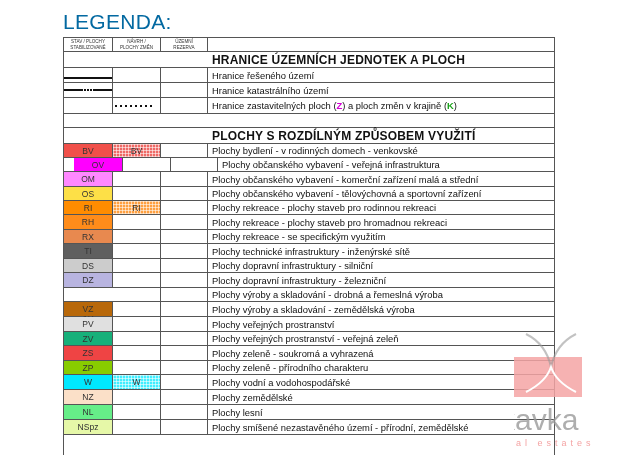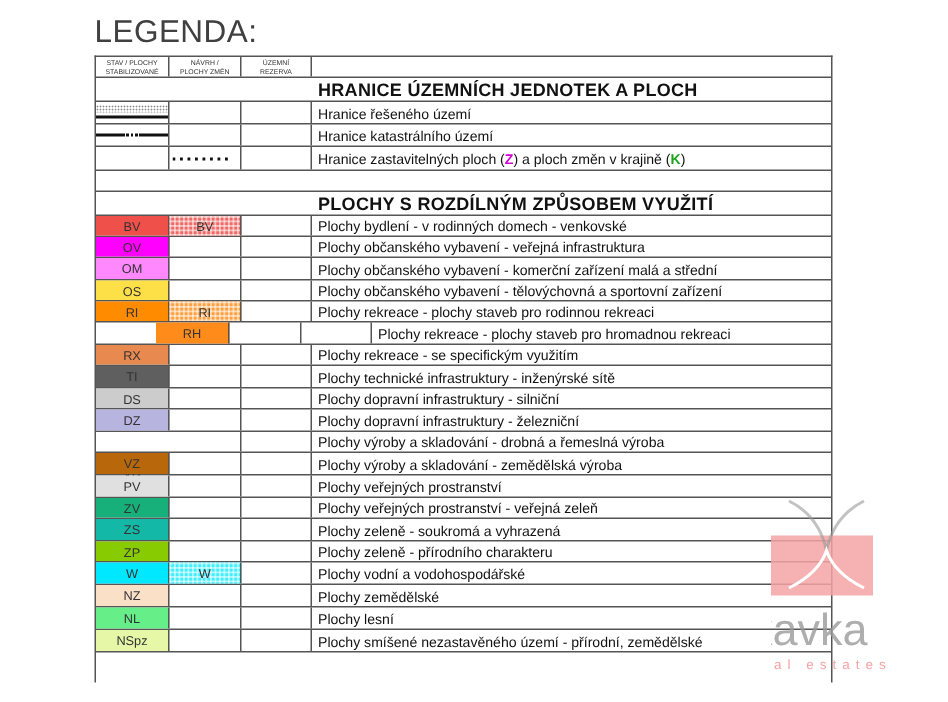--- a/index.html
+++ b/index.html
@@ -1,17 +1,17 @@
 <!DOCTYPE html>
 <html><head>
 <meta charset="utf-8">
 <style>
   html, body { margin:0; padding:0; background:#ffffff; }
   body { width:632px; height:468px; position:relative; overflow:hidden; font-family:"Liberation Sans", sans-serif; color:#111; }
-  .title { position:absolute; left:63px; top:10px; font-size:21px; letter-spacing:0.3px; color:#404040; }
+  .title { position:absolute; left:63px; top:10px; font-size:21px; letter-spacing:0.3px; color:#0369a1; }
   .tbl { position:absolute; left:63px; top:37px; width:490px; border-left:1px solid #555; border-right:1px solid #555; border-top:1px solid #555; }
   .row { display:flex; border-bottom:1px solid #555; box-sizing:border-box; }
   .c1 { width:49px; border-right:1px solid #555; box-sizing:border-box; position:relative; display:flex; align-items:center; justify-content:center; font-size:8.5px; color:#333; }
   .c2 { width:48px; border-right:1px solid #555; box-sizing:border-box; position:relative; display:flex; align-items:center; justify-content:center; font-size:8.5px; color:#333; }
   .c3 { width:47px; border-right:1px solid #555; box-sizing:border-box; position:relative; display:flex; align-items:center; justify-content:center; font-size:8.5px; color:#333; }
   .c4 { flex:1; box-sizing:border-box; padding-left:4px; display:flex; align-items:center; font-size:9.4px; color:#111; white-space:nowrap; }
   .hdr .c1, .hdr .c2, .hdr .c3 { font-size:4.6px; line-height:5.5px; text-align:center; color:#333; flex-direction:column; }
   .sec .c4 { font-weight:bold; font-size:12px; letter-spacing:0.2px; }
   .full { flex:1; }
   .hatch { background-image: linear-gradient(rgba(255,255,255,0.55) 1px, transparent 1px), linear-gradient(90deg, rgba(255,255,255,0.55) 1px, transparent 1px); background-size:3px 3px; }
@@ -97,21 +97,21 @@
       </div>
   </div>
 
   <div id="landuse-rows">
       <div class="row" style="height: 14px;">
         <div class="c1" style="background: rgb(240, 80, 74);">BV</div>
         <div class="c2 hatch" style="background-color: rgb(239, 106, 102);">BV</div>
         <div class="c3"></div>
         <div class="c4">Plochy bydlení - v rodinných domech - venkovské</div>
       </div>
-      <div class="row" style="height: 14px;">
+      <div class="row" style="height: 14px; padding-left: 10px;">
         <div class="c1" style="background: rgb(255, 0, 255);">OV</div>
         <div class="c2"></div>
         <div class="c3"></div>
         <div class="c4">Plochy občanského vybavení - veřejná infrastruktura</div>
       </div>
       <div class="row" style="height: 15px;">
         <div class="c1" style="background: rgb(255, 136, 255);">OM</div>
         <div class="c2"></div>
         <div class="c3"></div>
         <div class="c4">Plochy občanského vybavení - komerční zařízení malá a střední</div>
@@ -122,21 +122,21 @@
         <div class="c3"></div>
         <div class="c4">Plochy občanského vybavení - tělovýchovná a sportovní zařízení</div>
       </div>
       <div class="row" style="height: 14px;">
         <div class="c1" style="background: rgb(255, 140, 0);">RI</div>
         <div class="c2 hatch" style="background-color: rgb(255, 160, 64);">RI</div>
         <div class="c3"></div>
         <div class="c4">Plochy rekreace - plochy staveb pro rodinnou rekreaci</div>
       </div>
       <div class="row" style="height: 15px;">
-        <div class="c1" style="background: rgb(255, 140, 26); margin-left: 40px;">RH</div>
+        <div class="c1" style="background: rgb(255, 140, 26);">RH</div>
         <div class="c2"></div>
         <div class="c3"></div>
         <div class="c4">Plochy rekreace - plochy staveb pro hromadnou rekreaci</div>
       </div>
       <div class="row" style="height: 14px;">
         <div class="c1" style="background: rgb(232, 137, 79);">RX</div>
         <div class="c2"></div>
         <div class="c3"></div>
         <div class="c4">Plochy rekreace - se specifickým využitím</div>
       </div>
@@ -176,21 +176,21 @@
         <div class="c3"></div>
         <div class="c4">Plochy veřejných prostranství</div>
       </div>
       <div class="row" style="height: 14px;">
         <div class="c1" style="background: rgb(23, 176, 122);">ZV</div>
         <div class="c2"></div>
         <div class="c3"></div>
         <div class="c4">Plochy veřejných prostranství - veřejná zeleň</div>
       </div>
       <div class="row" style="height: 15px;">
-        <div class="c1" style="background: #14b8a6;">ZS</div>
+        <div class="c1" style="background: #ef4444;">ZS</div>
         <div class="c2"></div>
         <div class="c3"></div>
         <div class="c4">Plochy zeleně - soukromá a vyhrazená</div>
       </div>
       <div class="row" style="height: 14px;">
         <div class="c1" style="background: rgb(136, 204, 0);">ZP</div>
         <div class="c2"></div>
         <div class="c3"></div>
         <div class="c4">Plochy zeleně - přírodního charakteru</div>
       </div>

